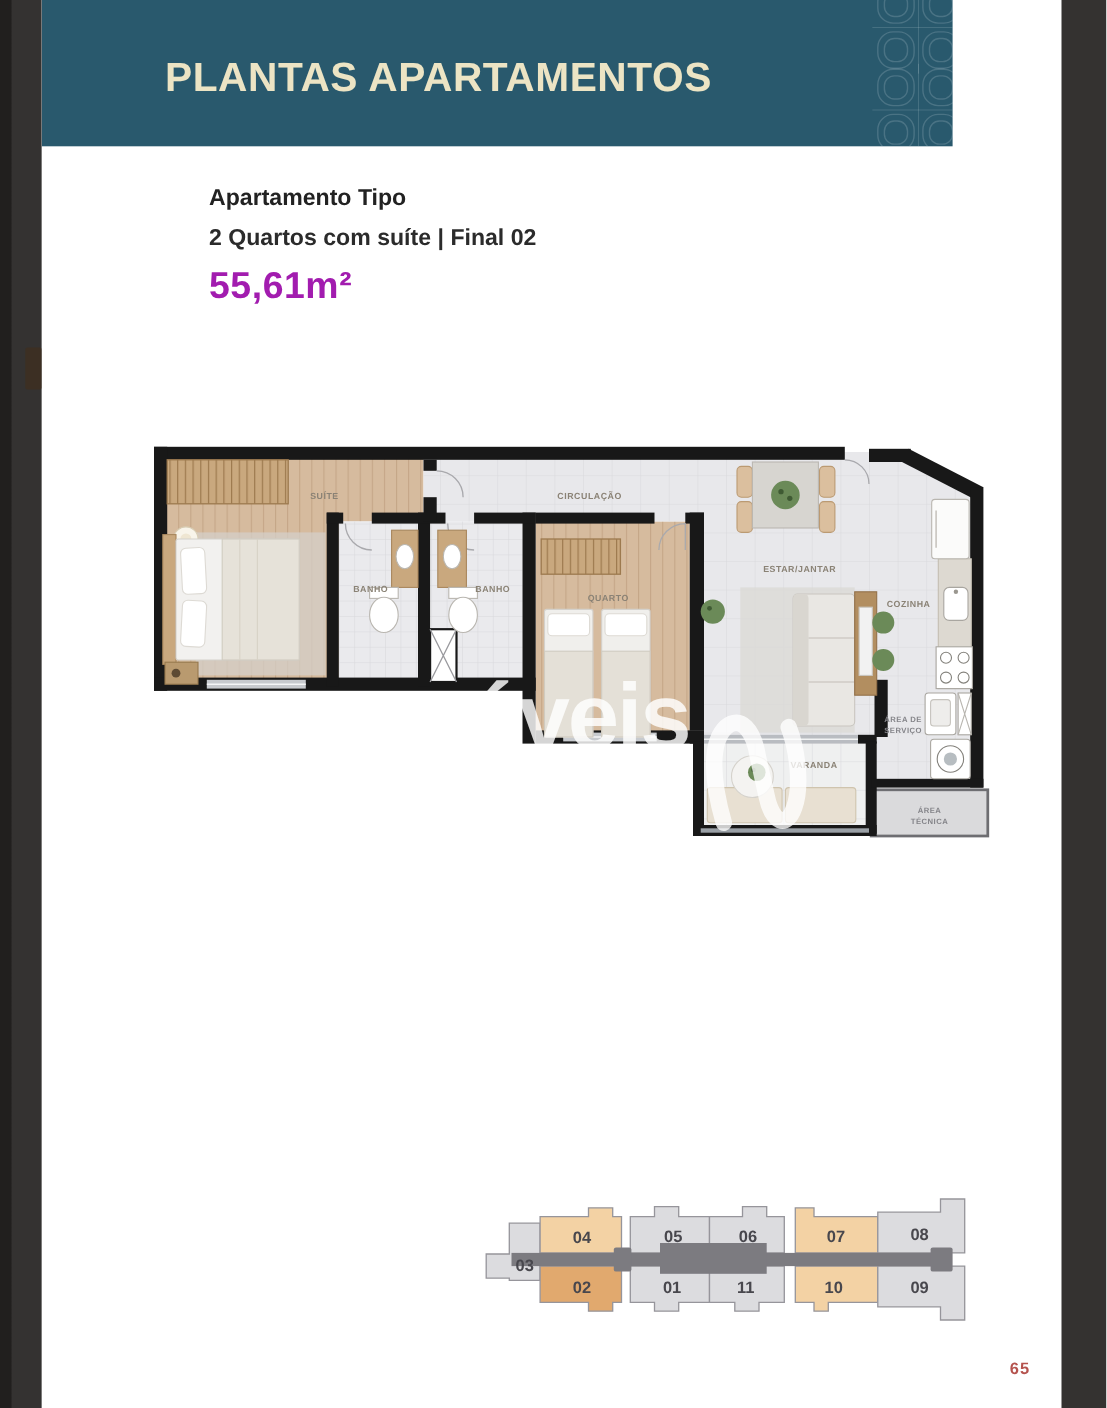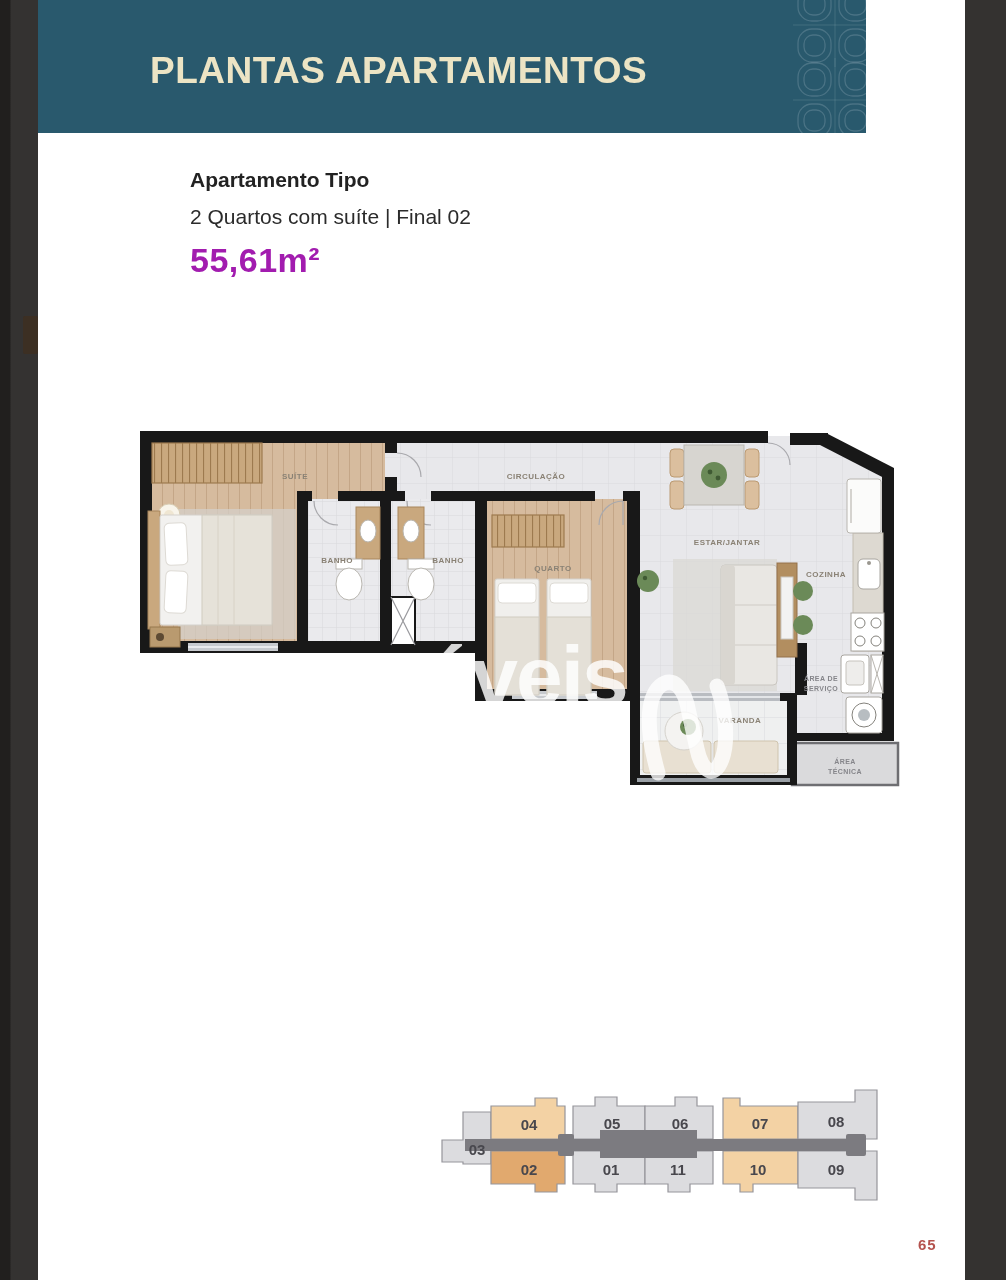--- a/index.html
+++ b/index.html
@@ -10,23 +10,23 @@
   .strip-right{position:absolute;left:965px;top:0;width:41px;height:1280px;background:#343230;}
   .page{position:absolute;left:38px;top:0;width:828px;height:1280px;background:#ffffff;overflow:hidden;}
   .thumb{position:absolute;left:23px;top:316px;width:15px;height:38px;background:#3c2f23;border-radius:2px;}
   .header{position:absolute;left:0;top:0;width:927px;height:133px;background:#29596d;overflow:hidden;}
   .header-title{position:absolute;left:112px;top:50px;font-size:37px;font-weight:700;
                 letter-spacing:.5px;color:#ece4c4;white-space:nowrap;}
   .pattern-header{position:absolute;left:711px;top:0;color:rgba(235,245,248,0.17);}
   .pattern-white{position:absolute;left:835px;top:138px;color:#e6e6eb;}
   .info{position:absolute;left:112px;top:168px;margin-left:40px;}
   .info-type{font-size:21px;font-weight:700;color:#222222;}
-  .info-desc{font-size:21px;font-weight:400;color:#2b2b2b;margin-top:13px;}
+  .info-desc{font-size:21px;font-weight:700;color:#2b2b2b;margin-top:13px;}
   .info-area{font-size:34px;font-weight:700;color:#a21caf;margin-top:12px;letter-spacing:.5px;}
-  .plan-wrap{position:absolute;left:140px;top:406px;width:765px;height:360px;margin-top:25px;}
+  .plan-wrap{position:absolute;left:140px;top:406px;width:765px;height:360px;}
   .key-wrap{position:absolute;left:440px;top:1082px;width:440px;height:125px;}
   .page-number{position:absolute;left:918px;top:1236px;font-size:15px;font-weight:700;
                color:#b5534e;letter-spacing:1px;}
   svg text.room{fill:#8a8275;font-family:"Liberation Sans",sans-serif;font-size:8px;
                 font-weight:600;letter-spacing:.06em;text-anchor:middle;}
   svg text.room-sm{fill:#85858a;font-size:7px;}
   svg text.unit{fill:#48474d;font-family:"Liberation Sans",sans-serif;font-size:15px;
                 font-weight:700;text-anchor:middle;}
   svg text.wmark{fill:rgba(255,255,255,0.82);font-family:"Liberation Sans",sans-serif;
                  font-size:84px;font-weight:700;letter-spacing:-2px;}

